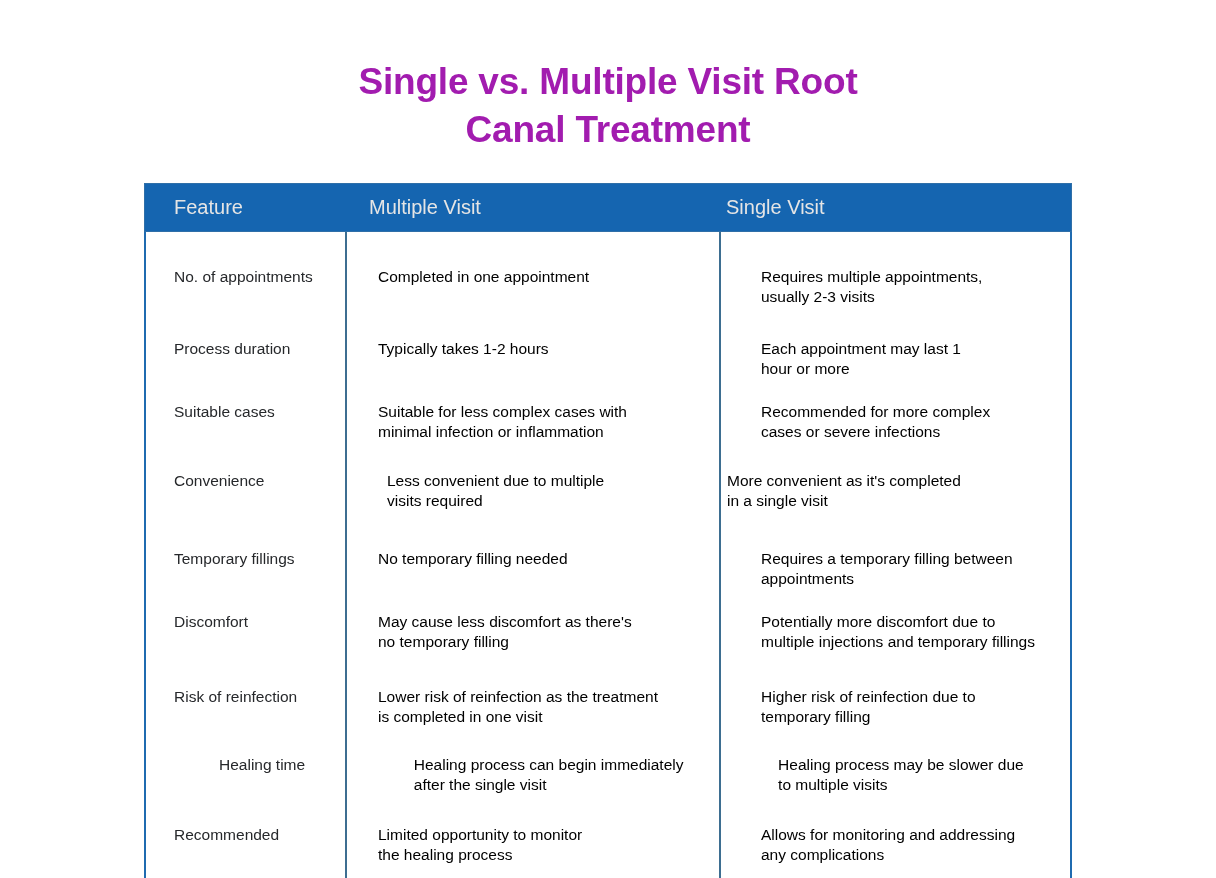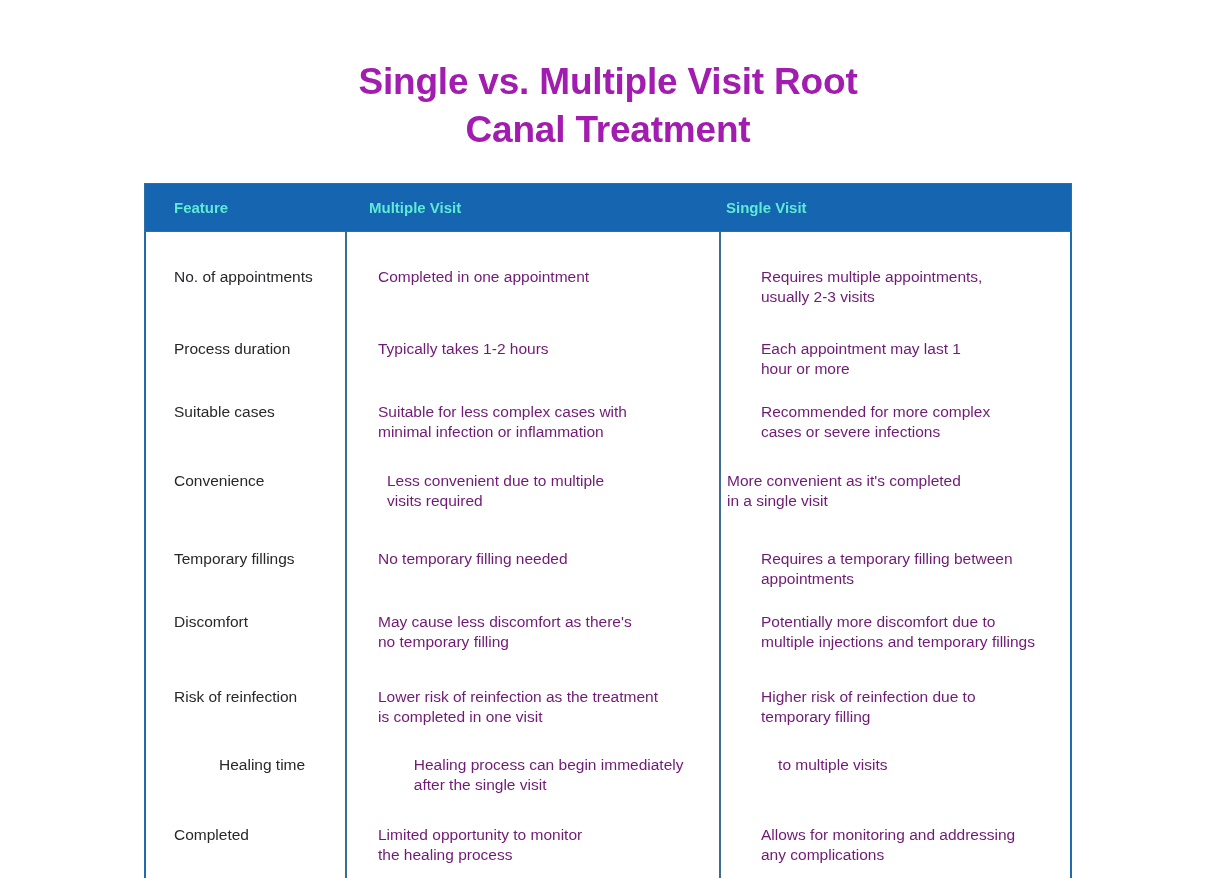--- a/index.html
+++ b/index.html
@@ -43,23 +43,23 @@
   
   .tbl-head {
     display: flex;
     background: #1565B0;
     height: 49px;
     align-items: center;
     box-sizing: border-box;
     border: 1px solid #2F6FA8;
   }
   .tbl-head .hcell {
-    color: #5eead4;
-    font-size: 15px;
-    font-weight: bold;
+    color: #e5e5e5;
+    font-size: 20px;
+    font-weight: normal;
     box-sizing: border-box;
     white-space: nowrap;
   }
 
   
   .tbl-body {
     box-sizing: border-box;
     border-left: 2px solid #1F6BB0;
     border-right: 2px solid #1F6BB0;
     border-bottom: 2px solid #1F6BB0;
@@ -80,21 +80,21 @@
 
   .trow {
     display: flex;
     align-items: flex-start;
     box-sizing: border-box;
   }
   .cell {
     box-sizing: border-box;
     font-size: 15.5px;
     line-height: 19.5px;
-    color: #701a75;
+    color: #000000;
   }
   .cell.c1 {
     width: 201px;
     padding-left: 28px;
     padding-right: 10px;
     color: #26282b;
   }
   .cell.c2 {
     width: 374px;
     padding-left: 31px;
@@ -218,26 +218,27 @@
         </div>
         <div class="trow" style="padding-top: 29px; margin-left: 45px;">
           <div class="cell c1">
             <span class="ln">Healing time</span>
           </div>
           <div class="cell c2">
             <span class="ln">Healing process can begin immediately</span>
             <span class="ln">after the single visit</span>
           </div>
           <div class="cell c3">
+            <span class="ln">Healing process may be slower due</span>
             <span class="ln">to multiple visits</span>
           </div>
         </div>
         <div class="trow" style="padding-top: 31px;">
           <div class="cell c1">
-            <span class="ln">Completed</span>
+            <span class="ln">Recommended</span>
           </div>
           <div class="cell c2">
             <span class="ln">Limited opportunity to monitor</span>
             <span class="ln">the healing process</span>
           </div>
           <div class="cell c3">
             <span class="ln">Allows for monitoring and addressing</span>
             <span class="ln">any complications</span>
           </div>
         </div>

